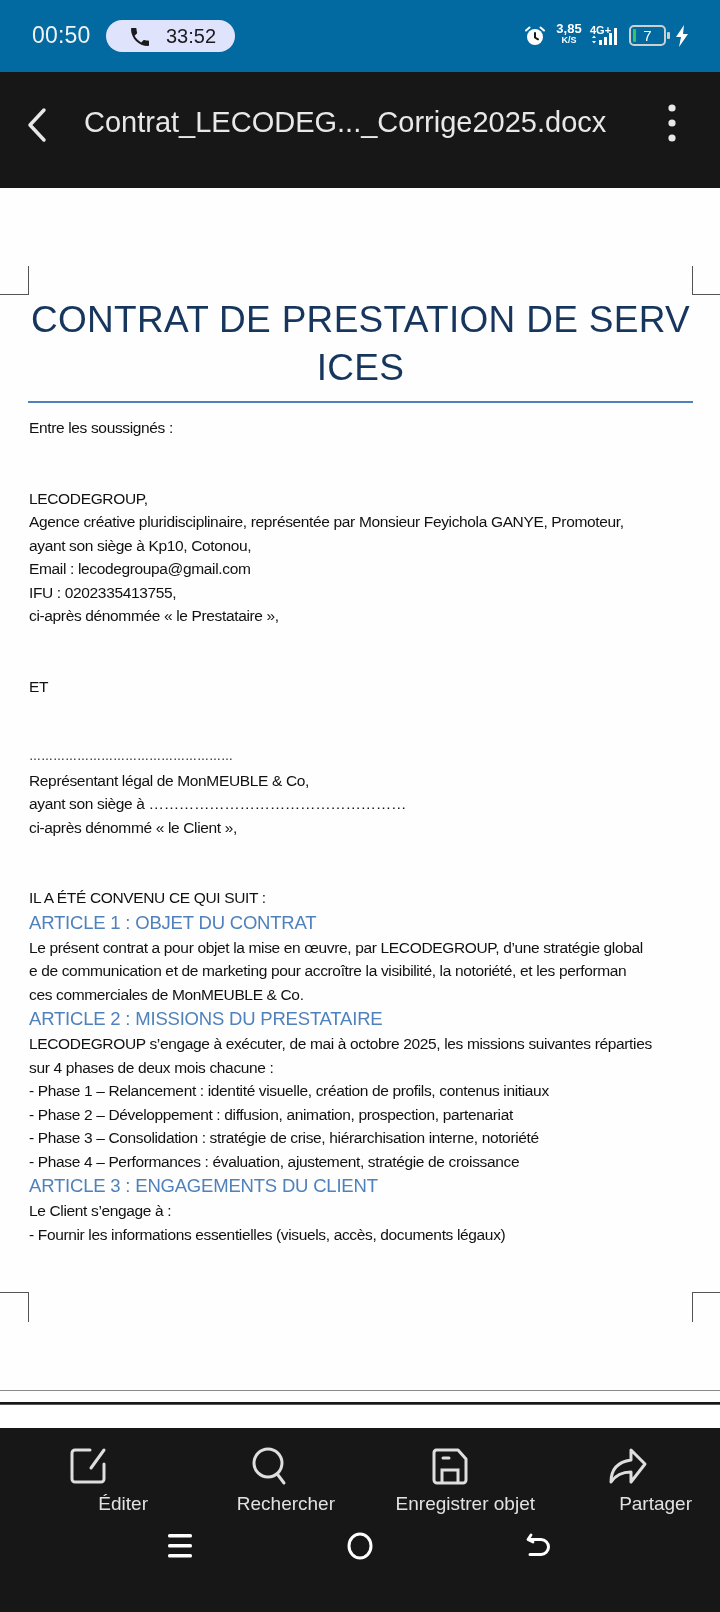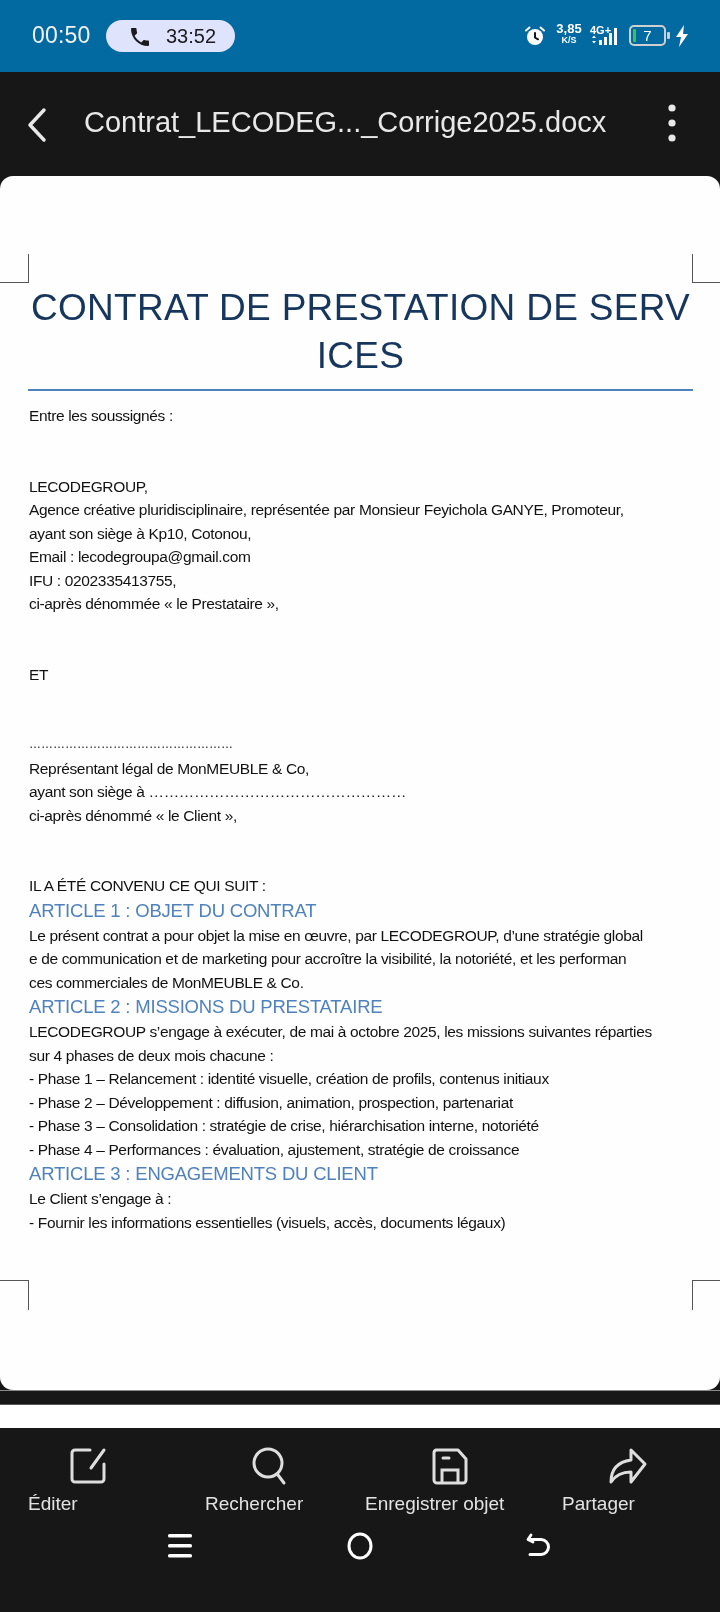--- a/index.html
+++ b/index.html
@@ -25,41 +25,41 @@
   .charge-icon { position: absolute; left: 674px; top: 24px; }
 
   
   .app-bar { position: absolute; top: 72px; left: 0; width: 572px; height: 104px; background: #171717; }
   .back-btn { position: absolute; left: 20px; top: 28px; width: 36px; height: 48px; cursor: pointer; }
   .doc-title { position: absolute; left: 84px; top: 34px; font-size: 29px; color: #e8e8e8; white-space: nowrap; }
   .more-btn { position: absolute; left: 660px; top: 30px; width: 24px; height: 44px; cursor: pointer; }
 
   
   .viewer { position: absolute; top: 176px; left: 0; width: 720px; height: 1252px; background: #171717; overflow: hidden; }
-  .page { position: absolute; left: 0; top: 0; width: 720px; height: 1214px; background: #fefefe; border-radius: 13px; }
+  .page { position: absolute; left: 0; top: 12px; width: 720px; height: 1214px; background: #fefefe; }
   .page2-wrap { position: absolute; top: 1404px; left: 0; width: 720px; height: 24px; background: #fff; border-top: 1px solid #555; }
   .sep-line { position: absolute; left: 0; top: 1214px; width: 720px; height: 1px; background: #8a8a8a; }
 
   .corner { position: absolute; width: 29px; height: 29px; }
   .corner.tl { left: 0; top: 78px; border-right: 1px solid #555; border-bottom: 1px solid #555; }
   .corner.tr { left: 692px; top: 78px; border-left: 1px solid #555; border-bottom: 1px solid #555; width: 28px; }
   .corner.bl { left: 0; top: 1104px; border-right: 1px solid #555; border-top: 1px solid #555; height: 30px; }
   .corner.br { left: 692px; top: 1104px; border-left: 1px solid #555; border-top: 1px solid #555; width: 28px; height: 30px; }
 
   .doc-heading { position: absolute; left: 29px; width: 663px; top: 108px; text-align: center; font-size: 37px; line-height: 48px; color: #17365d; letter-spacing: 0.3px; word-break: break-all; }
   .heading-rule { position: absolute; left: 28px; top: 213px; width: 665px; height: 2px; background: #4f81bd; }
 
   .body { position: absolute; left: 29px; top: 228px; width: 665px; font-size: 15.5px; line-height: 23.5px; color: #111; letter-spacing: -0.35px; }
   .body p { margin: 0; }
   .blank { height: 23.5px; }
   .article-h { font-size: 18.5px; font-weight: normal; color: #4f81bd; line-height: 26px; margin-top: 6px; letter-spacing: -0.2px; }
 
   
   .toolbar { position: absolute; top: 1428px; left: 0; width: 720px; height: 88px; background: #171717; }
-  .tool { position: absolute; top: 0; height: 88px; text-align: left; color: #e6e6e6; cursor: pointer; }
+  .tool { position: absolute; top: 0; height: 88px; text-align: right; color: #e6e6e6; cursor: pointer; }
   .tool svg { position: absolute; top: 16px; }
   .tool .lbl { position: absolute; top: 65px; left: 0; right: 0; font-size: 19px; color: #e2e2e2; white-space: nowrap; }
 
   
   .navbar { position: absolute; top: 1516px; left: 0; width: 720px; height: 96px; background: #171717; }
   .nav-btn { position: absolute; top: 0; width: 80px; height: 60px; cursor: pointer; }
   .nav-btn svg { position: absolute; left: 50%; top: 50%; transform: translate(-50%, -50%); }
 </style>
 </head>
 <body>

